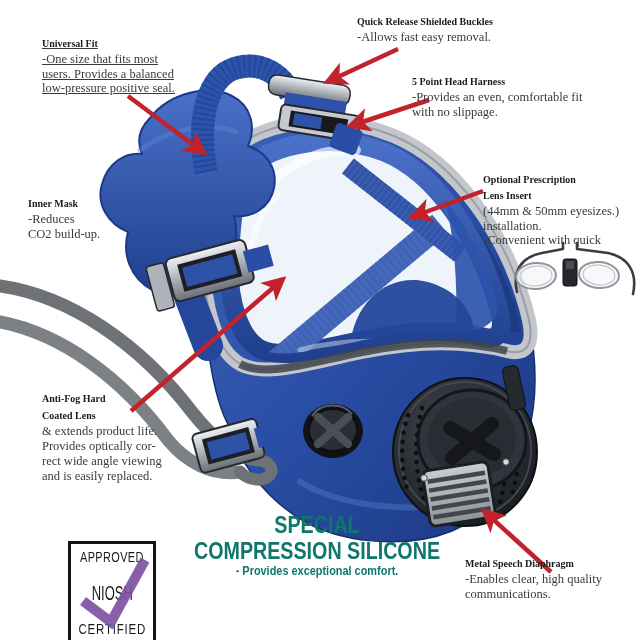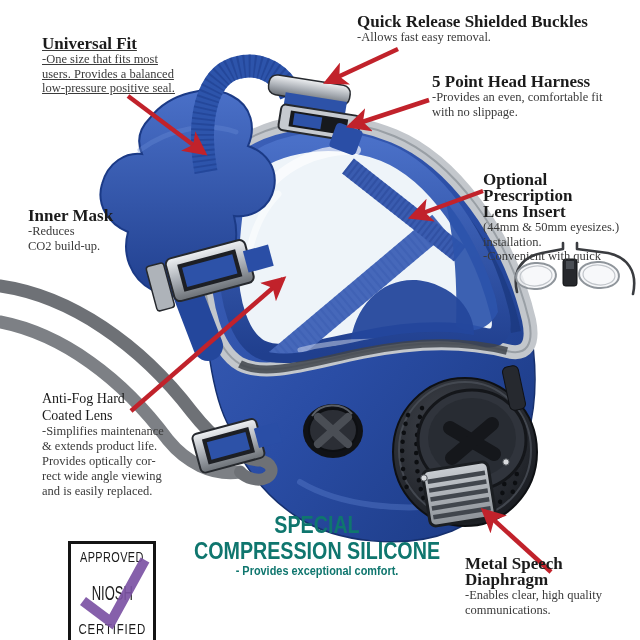--- a/index.html
+++ b/index.html
@@ -1,21 +1,21 @@
 <!DOCTYPE html>
 <html><head>
 <meta charset="utf-8">
 <style>
   html,body{margin:0;padding:0;background:#fff;}
   #stage{position:relative;width:640px;height:640px;background:#ffffff;overflow:hidden;
          font-family:"Liberation Serif", serif;}
   #scene{position:absolute;left:0;top:0;}
   .co{position:absolute;color:#3a3a3a;font-size:12.5px;line-height:14.5px;}
-  .co .t{font-weight:bold;color:#1b1b1b;font-size:17px;line-height:16px;}
-  .co .t2{font-weight:normal;color:#1b1b1b;font-size:14px;line-height:17px;}
+  .co .t{font-weight:bold;color:#1b1b1b;font-size:10px;line-height:16px;}
+  .co .t2{font-weight:bold;color:#1b1b1b;font-size:10px;line-height:17px;}
   .banner{position:absolute;left:97px;top:512px;width:440px;text-align:center;
           font-family:"Liberation Sans", sans-serif;color:#0f766e;font-weight:bold;}
   .banner .l1{font-size:24px;line-height:26px;transform:scaleX(.82);transform-origin:center;}
   .banner .l2{font-size:24px;line-height:25px;transform:scaleX(.82);transform-origin:center;}
   .banner .sub{font-size:13px;line-height:16px;transform:scaleX(.84);transform-origin:center;}
   .stamp{position:absolute;left:68px;top:541px;width:82px;height:88px;border:3px solid #141414;
          background:#fff;font-family:"Liberation Sans", sans-serif;color:#1b1b1b;
          display:flex;flex-direction:column;align-items:center;justify-content:space-between;
          padding:5px 0 4px 0;}
   .stamp .ap{font-size:14px;letter-spacing:.5px;transform:scaleX(.78);transform-origin:center;}
@@ -190,44 +190,43 @@
     <div>-One size that fits most</div>
     <div>users. Provides a balanced</div>
     <div>low-pressure positive seal.</div>
   </div>
 
   <div class="co" style="left:357px;top:14px;">
     <div class="t">Quick Release Shielded Buckles</div>
     <div>-Allows fast easy removal.</div>
   </div>
 
-  <div class="co" style="left:432px;top:74px;">
+  <div class="co" style="left:412px;top:74px;">
     <div class="t">5 Point Head Harness</div>
     <div>-Provides an even, comfortable fit</div>
     <div>with no slippage.</div>
   </div>
 
   <div class="co" style="left:483px;top:172px;">
     <div class="t">Optional Prescription</div>
     <div class="t">Lens Insert</div>
     <div>(44mm &amp; 50mm eyesizes.)</div>
     <div>installation.</div>
     <div>-Convenient with quick</div>
   </div>
 
-  <div class="co" style="left:28px;top:208px;">
+  <div class="co" style="left:28px;top:196px;">
     <div class="t">Inner Mask</div>
     <div style="line-height:15px;">-Reduces</div>
     <div style="line-height:15px;">CO2 build-up.</div>
   </div>
 
   <div class="co" style="left:42px;top:390px;line-height:15px;">
     <div class="t2">Anti-Fog Hard</div>
     <div class="t2">Coated Lens</div>
-    <div>-Simplifies maintenance</div>
     <div>&amp; extends product life.</div>
     <div>Provides optically cor-</div>
     <div>rect wide angle viewing</div>
     <div>and is easily replaced.</div>
   </div>
 
   <div class="co" style="left:465px;top:556px;">
     <div class="t">Metal Speech Diaphragm</div>
     <div>-Enables clear, high quality</div>
     <div>communications.</div>

